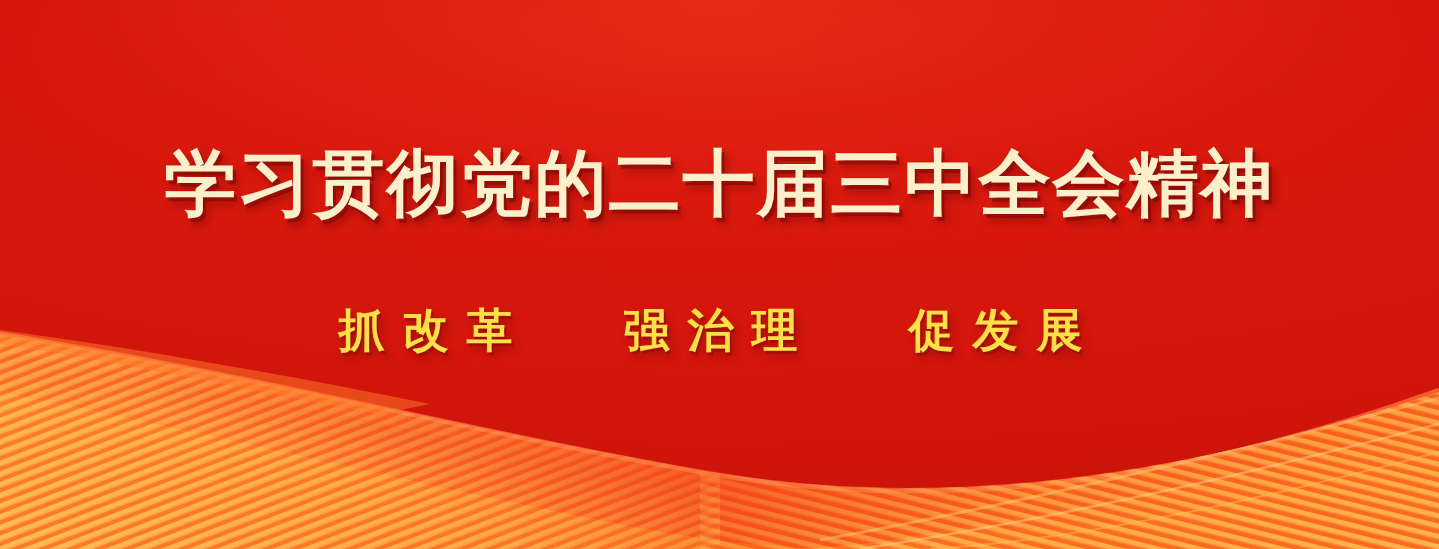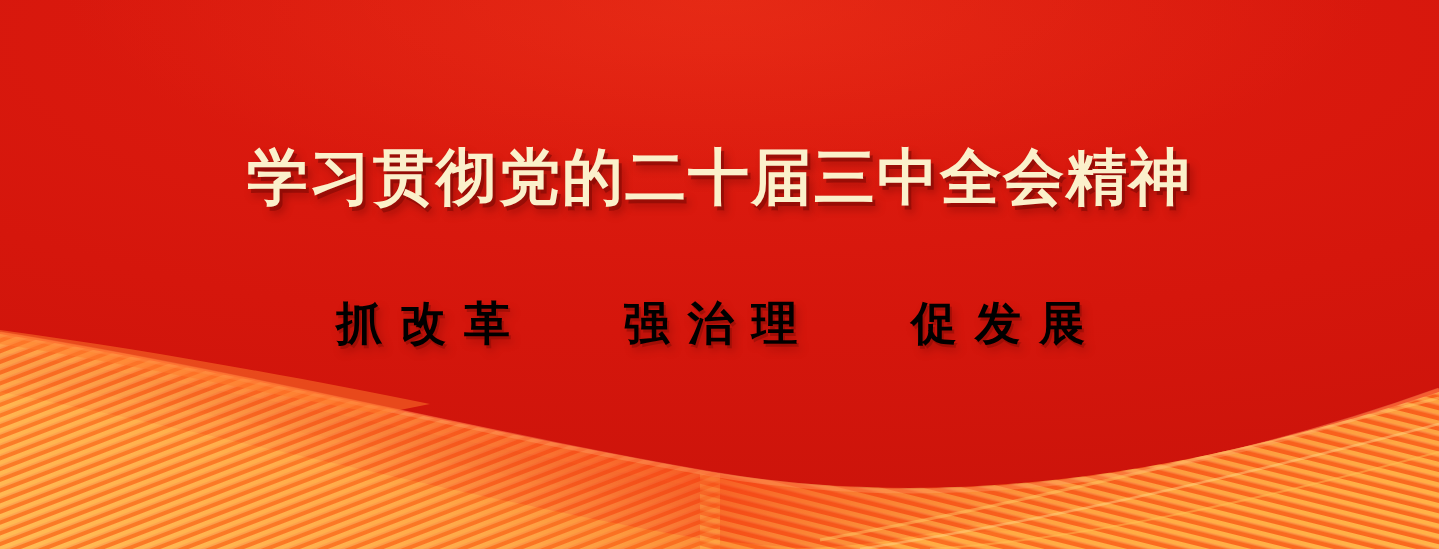--- a/index.html
+++ b/index.html
@@ -41,39 +41,39 @@
     text-align:center;
     pointer-events:none;
   }
 
   .title{
     margin:0;
     position:absolute;
     top:143px; left:0; right:0;
     font-family:"DejaVu Serif","Liberation Serif",serif;
     font-weight:700;
-    font-size:61px;
+    font-size:72px;
     line-height:1.12;
     letter-spacing:2px;
     color:#fbf0cb;
     text-shadow:
        3px 4px 0 rgba(120,8,4,.55),
        5px 7px 9px rgba(90,5,3,.40);
     white-space:nowrap;
   }
 
   .subtitle{
-    margin:0;
+    margin:7px;
     position:absolute;
     top:296px; left:0; right:0;
-    font-family:Liberation Sans, sans-serif;
+    font-family:Liberation Serif, serif;
     font-weight:700;
     font-size:46px;
     line-height:1.2;
-    color:#000000;
+    color:#fde047;
     text-shadow:
        2px 3px 0 rgba(125,10,5,.45),
        4px 6px 8px rgba(95,6,3,.35);
     white-space:nowrap;
   }
   .subtitle .seg{ letter-spacing:18px; }
   .subtitle .gap{ display:inline-block; width:70px; }
 
 </style>
 </head>

